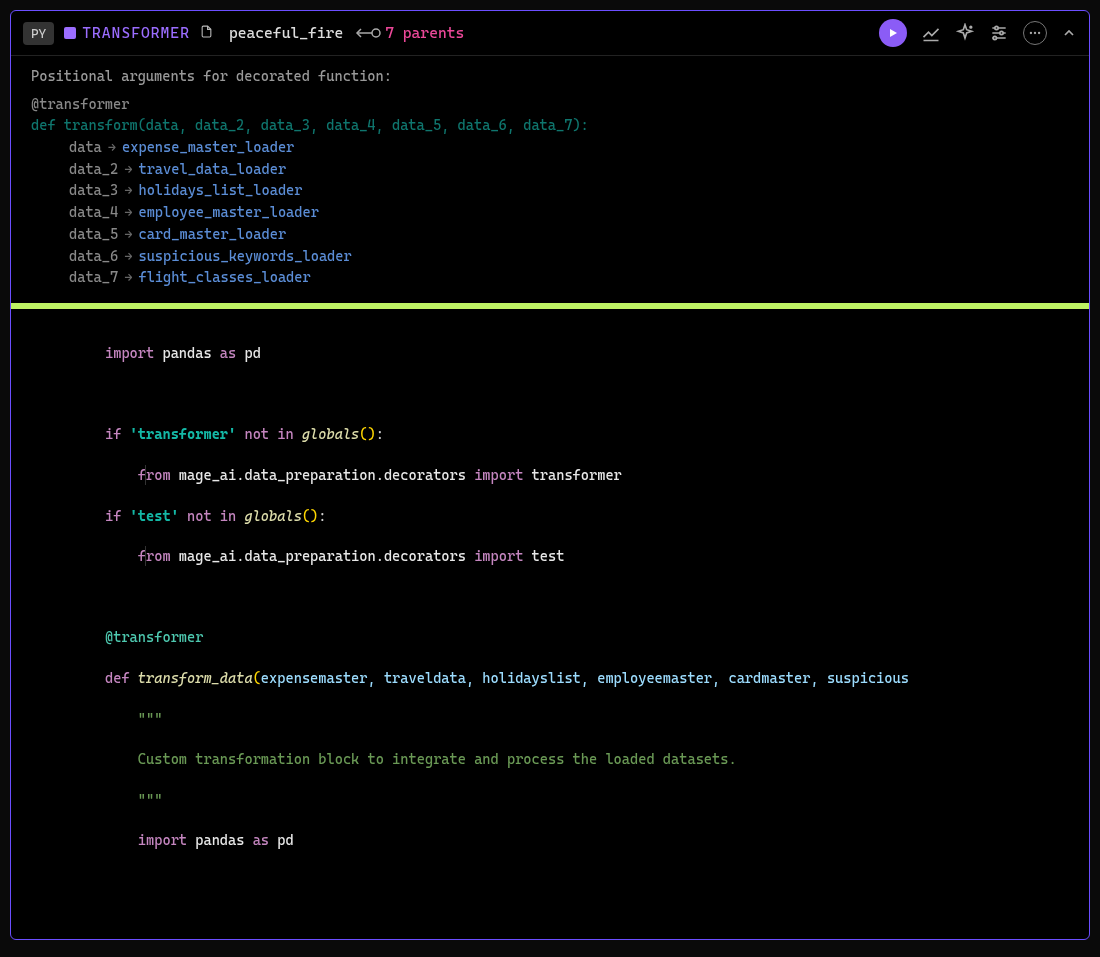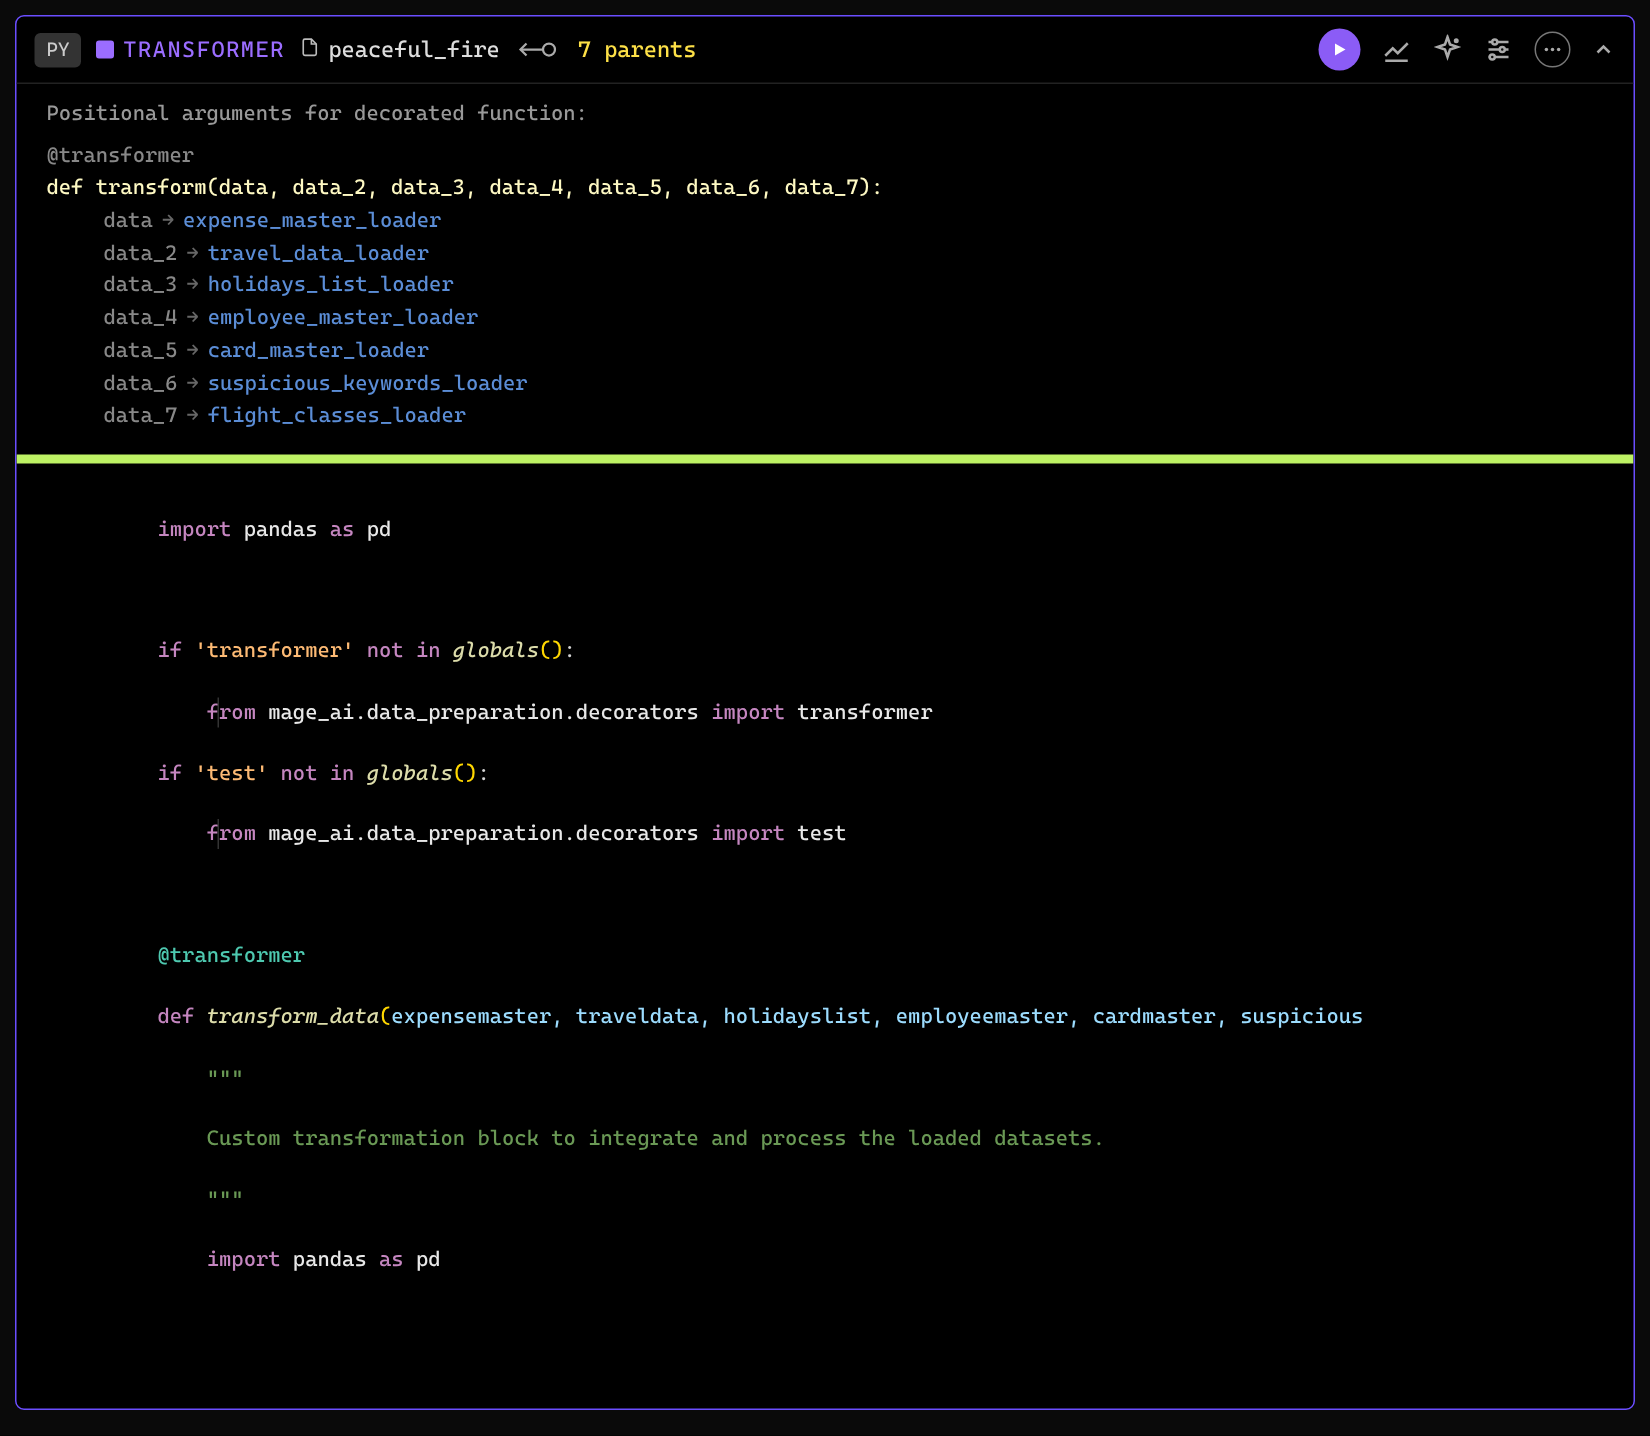--- a/index.html
+++ b/index.html
@@ -53,32 +53,32 @@
     border-radius: 2px;
   }
   .block-type-label {
     color: #9b6dff;
     font-size: 15px;
     letter-spacing: 1px;
   }
   .file-chip {
     display: flex;
     align-items: center;
-    gap: 6px;
+    gap: 16px;
     color: #ddd;
     font-size: 15px;
   }
   .file-icon {
     color: #bbb;
   }
   .parents-chip {
     display: flex;
     align-items: center;
-    gap: 14px;
-    color: #fde047;
+    gap: 4px;
+    color: #ec4899;
     font-size: 15px;
   }
   .spacer { flex: 1; }
   .toolbar {
     display: flex;
     align-items: center;
     gap: 14px;
   }
   .play-btn {
     width: 28px;
@@ -106,21 +106,21 @@
   }
   .meta-section {
     padding: 10px 20px 14px 20px;
     border-bottom: 6px solid #bef264;
     color: #888;
     font-size: 14px;
     line-height: 1.55;
   }
   .meta-title { color: #999; margin-bottom: 6px; }
   .decorator-line { color: #888; }
-  .funcdef-line { color: #fef9c3; }
+  .funcdef-line { color: #0f766e; }
   .arg-row {
     margin-left: 38px;
     display: flex;
     align-items: center;
     gap: 6px;
     color: #888;
   }
   .arg-name { color: #888; text-align: center; }
   .arg-arrow { color: #666; }
   .arg-link { color: #5b8dd6; }
@@ -139,21 +139,21 @@
   .indent-guide {
     border-left: 1px solid #333;
     position: absolute;
     top: 0;
     bottom: 0;
   }
   .g1 { left: 134px; }
   .tok-kw { color: #c586c0; }
   .tok-id { color: #e8e8e8; }
   .tok-fn { color: #dcdcaa; font-style: italic; }
-  .tok-str { color: #fdba74; }
+  .tok-str { color: #14b8a6; font-weight: bold; }
   .tok-str-g { color: #6a9955; }
   .tok-dec { color: #4ec9b0; }
   .tok-br-y { color: #ffd700; }
   .tok-param { color: #9cdcfe; }
   .statusbar {
     height: 17px;
     background: #0a0a0a;
     color: #666;
     font-size: 11px;
     padding: 0 14px;

